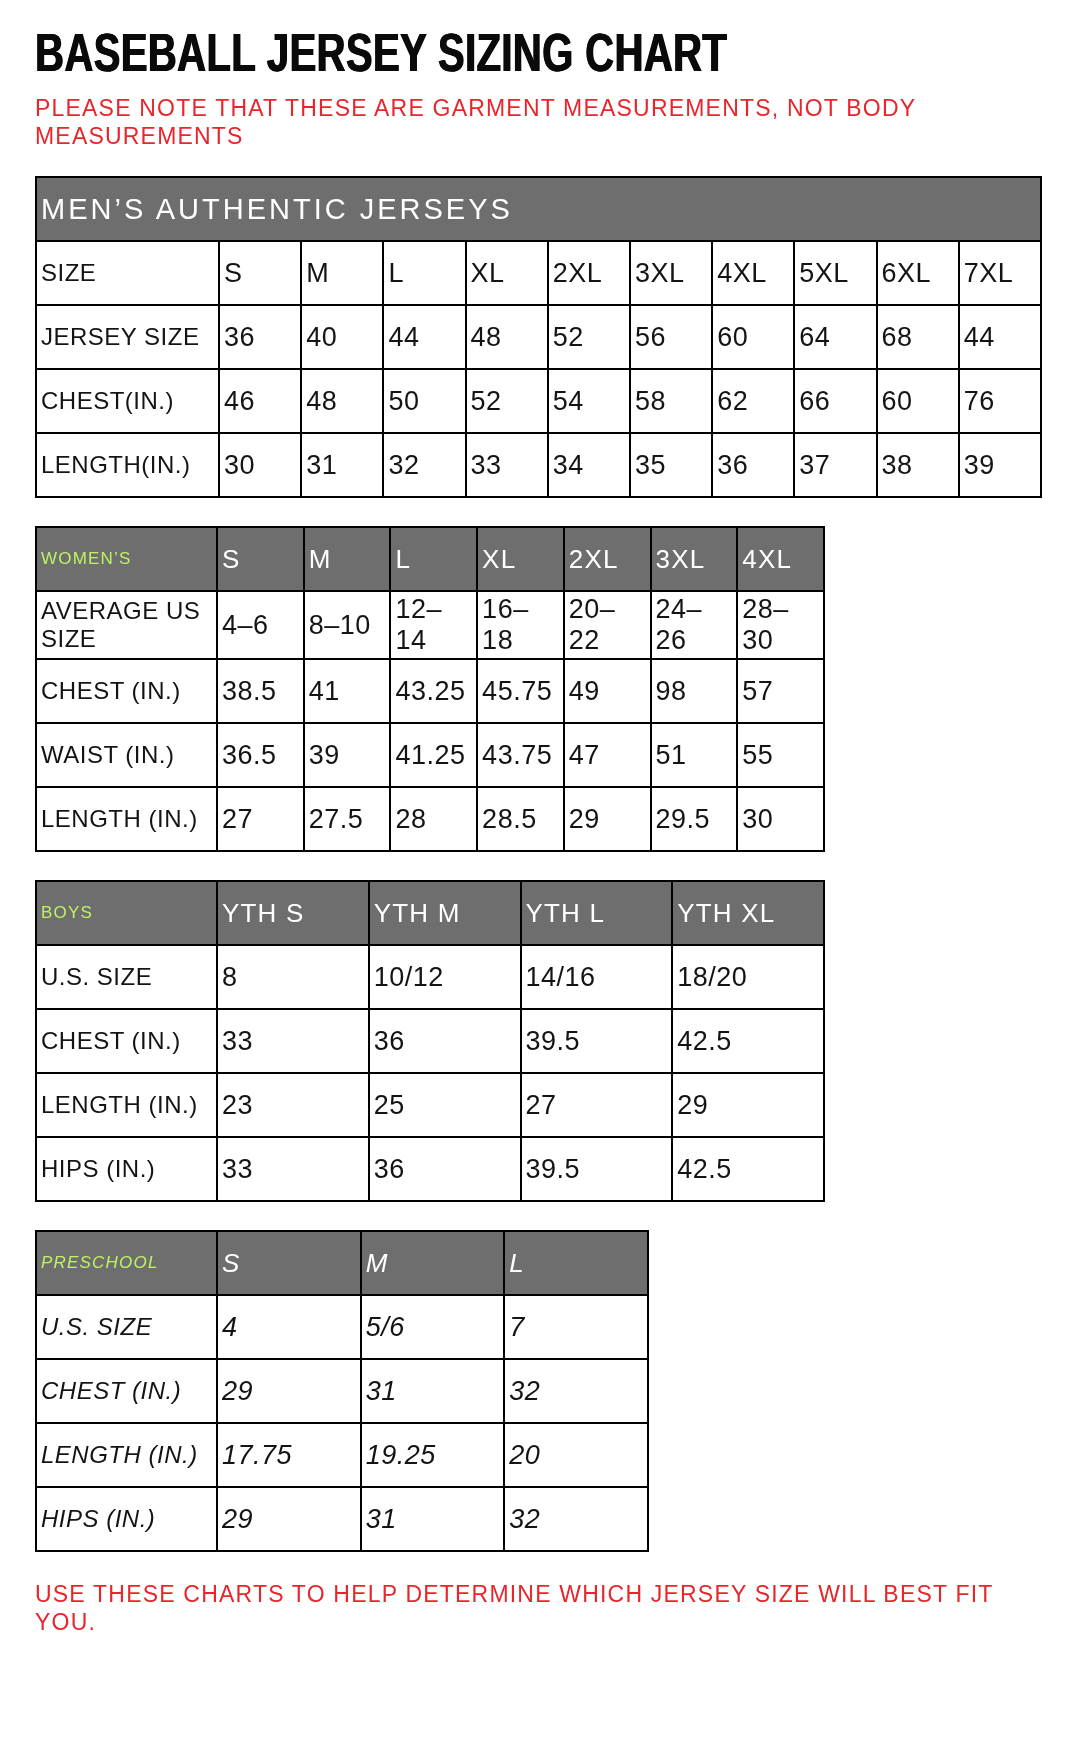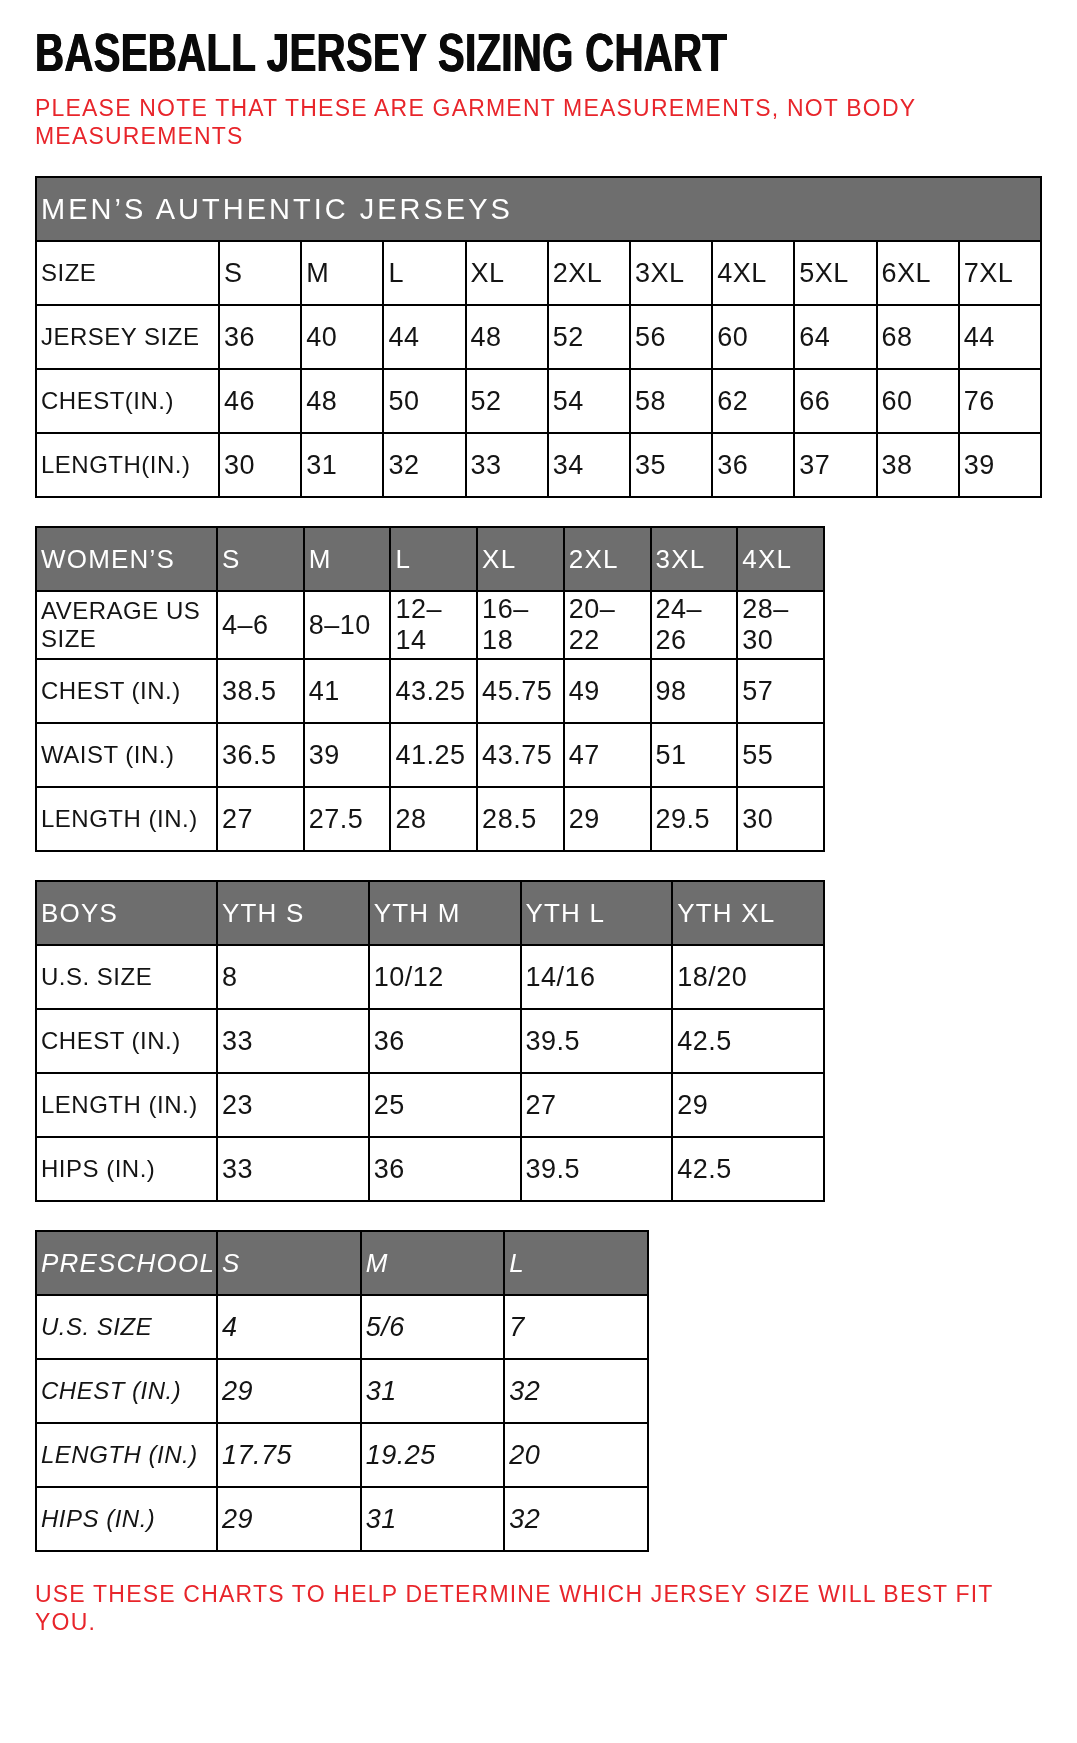--- a/index.html
+++ b/index.html
@@ -56,21 +56,21 @@
     color: #ffffff;
     font-size: 29px;
     letter-spacing: 3px;
   }
   .sizing-table .gray-row th {
     background: var(--header-gray, #6e6e6e);
     color: #ffffff;
     font-size: 26px;
     letter-spacing: 1.2px;
   }
-  .sizing-table .gray-row th.row-label { font-size: 26px; color: #ffffff; }
+  .sizing-table .gray-row th.row-label { font-size: 17px; color: #bef264; }
 
   .mens { width: 1007px; }
   .mens col.label-col { width: 183px; }
   .womens { width: 790px; }
   .womens col.label-col { width: 181px; }
   .boys { width: 790px; border-radius: 20px; }
   .boys col.label-col { width: 181px; }
   .preschool { width: 614px; font-style: italic; }
   .preschool col.label-col { width: 181px; }
 

